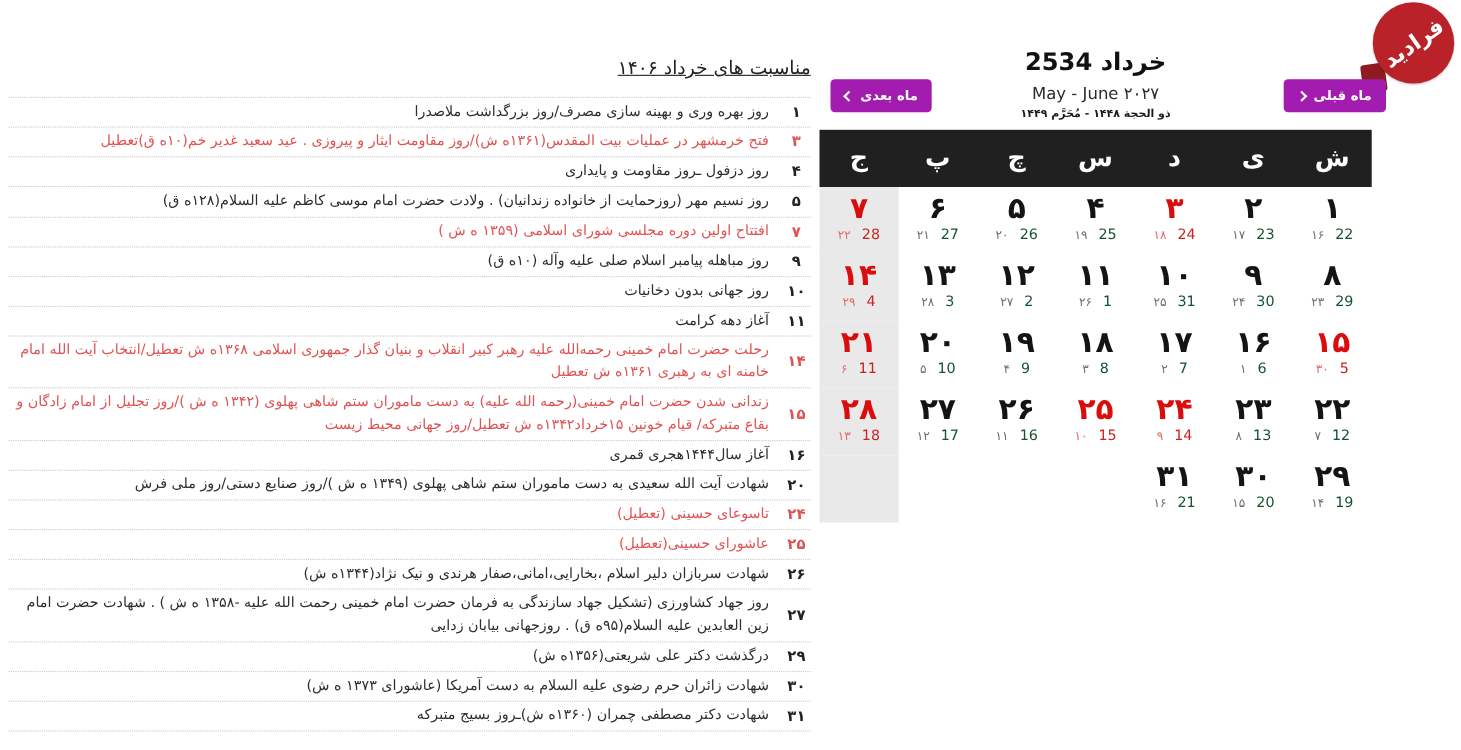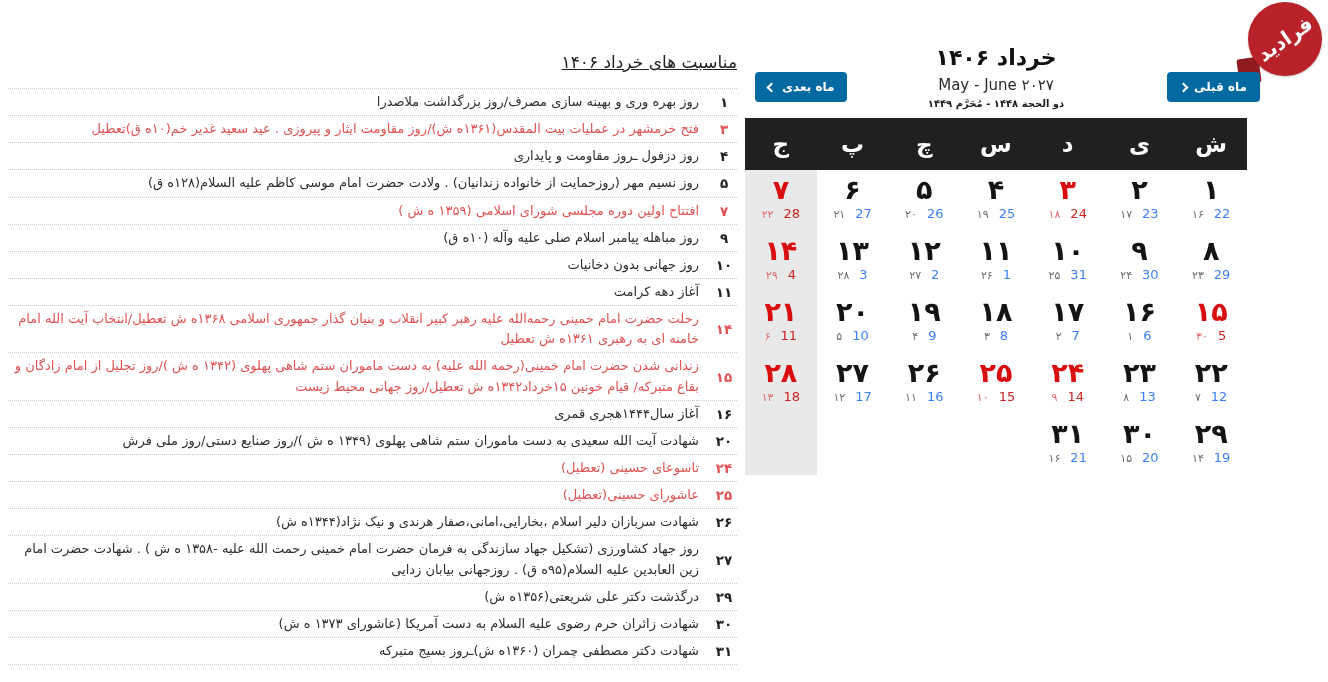--- a/index.html
+++ b/index.html
@@ -13,21 +13,21 @@
         background:#b92228;display:flex;align-items:center;justify-content:center;box-shadow:0 1px 2px rgba(0,0,0,.25);}
   #logo .logo-word{color:#fff;font-weight:bold;font-size:20px;transform:rotate(-35deg);letter-spacing:-1px;}
 
   
   .cal-head{position:absolute;left:745px;top:44px;width:502px;text-align:center;direction:rtl;}
   .cal-title{font-size:22px;font-weight:bold;color:#111;line-height:1.3;}
   .cal-greg{font-size:15px;color:#2b2b2b;margin-top:3px;}
   .cal-hijri{font-size:10px;font-weight:700;color:#1c1c1c;margin-top:4px;}
 
   .nav-btn{position:absolute;top:72px;height:30px;display:flex;align-items:center;gap:7px;
-           background:#0369a1;color:#fff;border:none;border-radius:4px;padding:0 13px;
+           background:#a21caf;color:#fff;border:none;border-radius:4px;padding:0 13px;
            font-size:12px;font-weight:bold;cursor:pointer;font-family:inherit;}
   #next-btn{left:755px;}
   #prev-btn{left:1167px;text-align:right;}
   .chev{width:7px;height:7px;border-left:2.5px solid #fff;border-bottom:2.5px solid #fff;display:inline-block;}
   .chev-left{transform:rotate(45deg);}
   .chev-right{transform:rotate(225deg);}
 
   
   #weekbar{position:absolute;left:745px;top:118px;width:502px;height:52px;background:#202020;
            display:flex;direction:rtl;}
@@ -35,21 +35,21 @@
                font-size:23px;font-weight:bold;}
 
   
   #daygrid{position:absolute;left:745px;top:170px;width:502px;direction:rtl;
            display:grid;grid-template-columns:repeat(7,1fr);grid-auto-rows:61px;}
   .cell{display:flex;flex-direction:column;align-items:center;justify-content:flex-start;padding-top:5px;}
   .cell.fri{background:#e9e9e9;}
   .jnum{font-size:27px;font-weight:bold;color:#141414;line-height:1.1;}
   .sub{display:flex;direction:ltr;gap:10px;align-items:baseline;margin-top:1px;}
   .hnum{font-size:11px;color:#6d6d6d;}
-  .gnum{font-size:13px;color:#3b82f6;}
+  .gnum{font-size:13px;color:#14532d;}
   .cell.hol .jnum{color:#d90d0d;}
   .cell.hol .hnum{color:#e06a6a;}
   .cell.hol .gnum{color:#cc2222;}
 
   
   #occasions{position:absolute;left:8px;top:52px;width:729px;direction:rtl;}
   .occ-title{font-size:17px;color:#222;margin:0 0 16px 0;font-weight:500;text-decoration:underline;}
   #occ-list{border-top:1px dotted #c8c8c8;}
   .occ-row{display:flex;align-items:center;gap:12px;padding:3px 0;border-bottom:1px dotted #c8c8c8;}
   .occ-day{width:26px;flex:0 0 26px;font-size:13.5px;font-weight:bold;color:#222;text-align:center;}
@@ -60,21 +60,21 @@
 <body>
 
 <div id="canvas">
 
   <div id="logo-tab"></div>
   <div id="logo">
     <span class="logo-word">فرادید</span>
   </div>
 
   <div class="cal-head">
-    <div class="cal-title">خرداد ۱۴۰۶</div>
+    <div class="cal-title">خرداد 2534</div>
     <div class="cal-greg">May - June ۲۰۲۷</div>
     <div class="cal-hijri">ذو الحجة ۱۴۴۸ - مُحَرَّم ۱۴۴۹</div>
   </div>
 
   <button id="next-btn" class="nav-btn">
     <span class="chev chev-left"></span>
     <span>ماه بعدی</span>
   </button>
   <button id="prev-btn" class="nav-btn">
     <span class="chev chev-right"></span>

